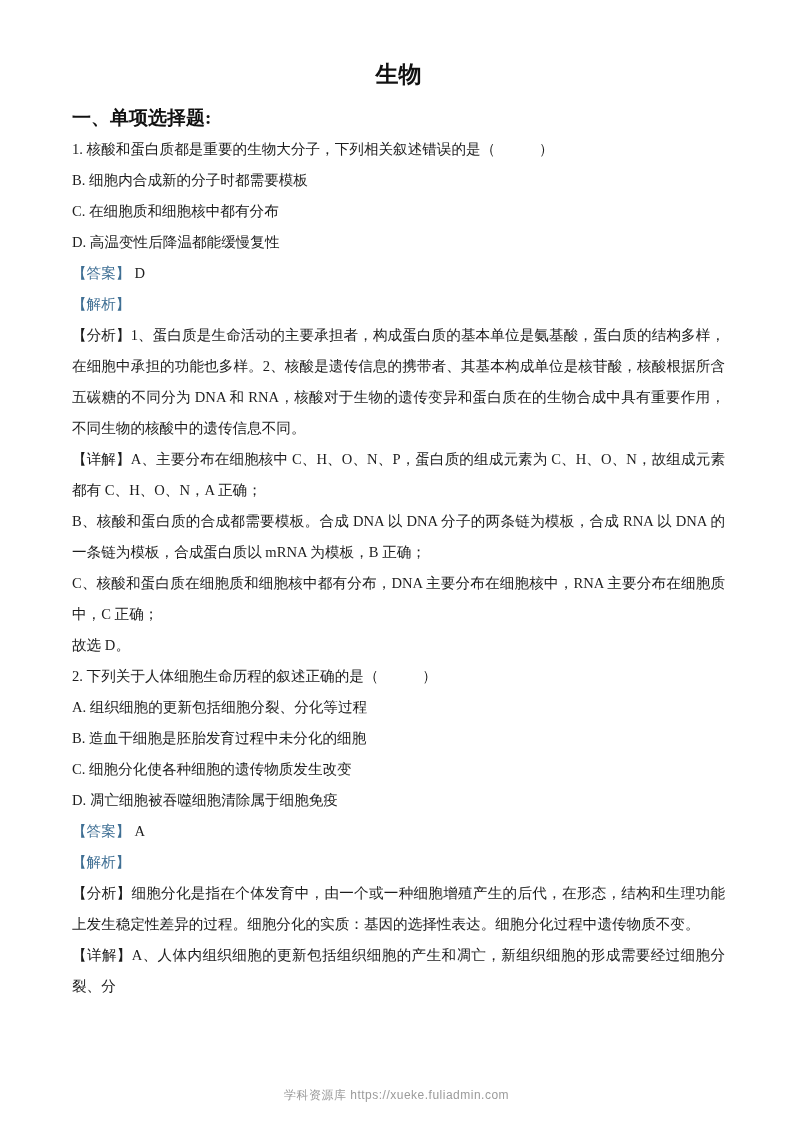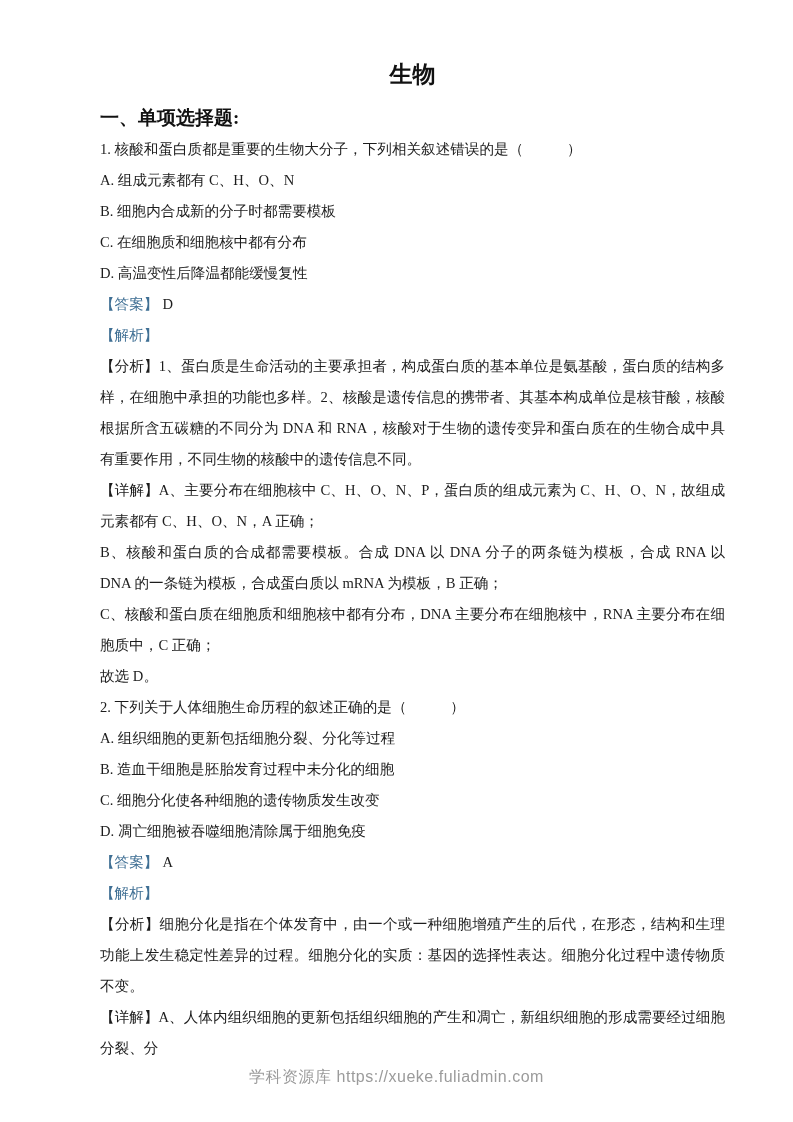--- a/index.html
+++ b/index.html
@@ -8,21 +8,20 @@
     position: relative;
     width: 793px;
     height: 1122px;
     background: #ffffff;
     overflow: hidden;
     font-family: "Liberation Serif", "DejaVu Serif", serif;
     color: #1c1c1c;
   }
   .content {
     padding: 0 68px 0 72px;
-    margin-left: 28px;
   }
   .doc-title {
     margin: 0;
     padding-top: 60px;
     text-align: center;
     font-size: 23px;
     font-weight: bold;
     line-height: 30px;
     color: #111;
   }
@@ -39,41 +38,40 @@
     line-height: 31px;
     text-align: justify;
   }
   p.line.nojust { text-align: left; }
   .blue { color: #3f6f94; }
   .ans-val { margin-left: 4px; }
   .footer {
     position: absolute;
     left: 0;
     right: 0;
-    bottom: 34px;
+    bottom: 18px;
     text-align: center;
     font-family: "Liberation Sans", "DejaVu Sans", sans-serif;
-    font-size: 16px;
+    font-size: 12px;
     color: #9b9b9b;
     letter-spacing: 0.5px;
   }
 </style>
 </head>
 <body>
 
 <div class="page">
   <div class="content">
 
     <h1 class="doc-title">生物</h1>
 
     <h2 class="section-heading">一、单项选择题:</h2>
 
     <section>
       <p class="line">1. 核酸和蛋白质都是重要的生物大分子，下列相关叙述错误的是（　　　）</p>
-      <p class="line">A. 组成元素都有 C、H、O、N</p>
       <p class="line">B. 细胞内合成新的分子时都需要模板</p>
       <p class="line">C. 在细胞质和细胞核中都有分布</p>
       <p class="line">D. 高温变性后降温都能缓慢复性</p>
       <p class="line nojust"><span class="blue">【答案】</span><span class="ans-val">D</span></p>
       <p class="line nojust blue">【解析】</p>
       <p class="line"><span>【分析】</span><span>1、蛋白质是生命活动的主要承担者，构成蛋白质的基本单位是氨基酸，蛋白质的结构多样，在细胞中承担的功能也多样。2、核酸是遗传信息的携带者、其基本构成单位是核苷酸，核酸根据所含五碳糖的不同分为 DNA 和 RNA，核酸对于生物的遗传变异和蛋白质在的生物合成中具有重要作用，不同生物的核酸中的遗传信息不同。</span></p>
       <p class="line"><span>【详解】</span><span>A、主要分布在细胞核中 C、H、O、N、P，蛋白质的组成元素为 C、H、O、N，故组成元素都有 C、H、O、N，A 正确；</span></p>
       <p class="line">B、核酸和蛋白质的合成都需要模板。合成 DNA 以 DNA 分子的两条链为模板，合成 RNA 以 DNA 的一条链为模板，合成蛋白质以 mRNA 为模板，B 正确；</p>
       <p class="line">C、核酸和蛋白质在细胞质和细胞核中都有分布，DNA 主要分布在细胞核中，RNA 主要分布在细胞质中，C 正确；</p>
       <p class="line nojust">故选 D。</p>

